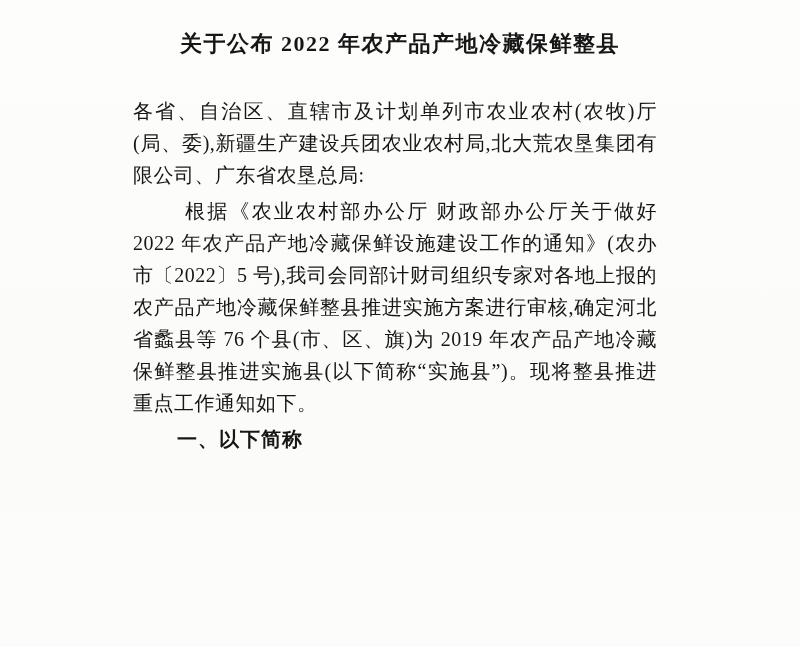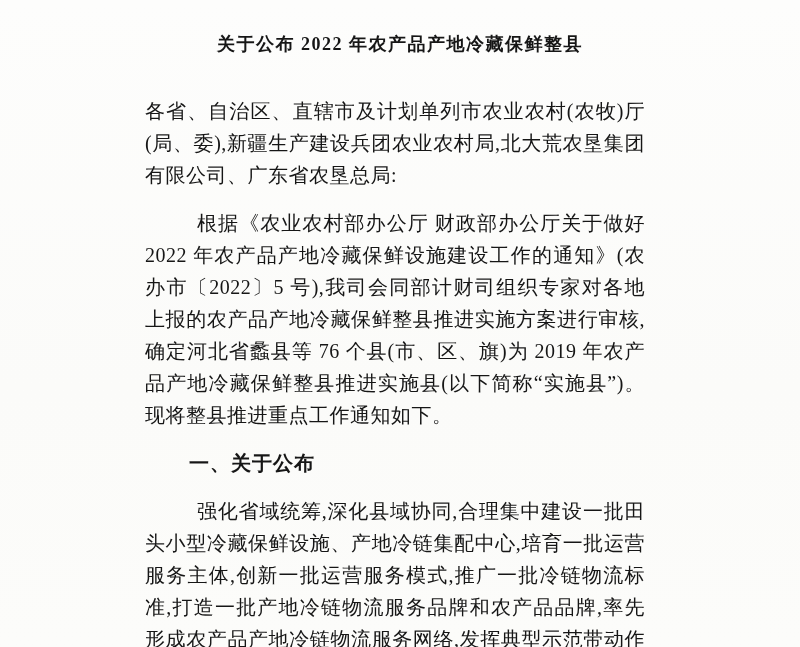--- a/index.html
+++ b/index.html
@@ -11,35 +11,35 @@
     background-image: linear-gradient(180deg, #fdfdfc 0%, #fbfbf9 60%, #fcfcfa 100%);
     color: #161616;
     font-family: "Liberation Serif", "DejaVu Serif", serif;
     overflow: hidden;
     box-sizing: border-box;
   }
   .doc-title {
     margin: 0;
     padding-top: 26px;
     text-align: center;
-    font-size: 18px;
+    font-size: 22px;
     font-weight: 700;
     line-height: 36px;
     letter-spacing: 1.5px;
   }
   .doc-title .title-line { display: block; }
   .content {
     width: 532px;
     margin: 33px 0 0 129px;
     font-size: 20px;
     line-height: 32px;
     text-align: justify;
     letter-spacing: 0.5px;
   }
-  .content p { margin: 16px; }
+  .content p { margin: 4px; }
   .para-indent { text-indent: 2.6em; }
   .section-heading {
     font-family: "Liberation Sans", "DejaVu Sans", sans-serif;
     font-weight: 700;
     font-size: 20px;
     text-indent: 2.2em;
     letter-spacing: 1px;
   }
 </style>
 </head>
@@ -49,18 +49,17 @@
 
   <h1 class="doc-title">
     <span class="title-line">关于公布 2022 年农产品产地冷藏保鲜整县</span>
   </h1>
 
   <div class="content">
     <p>各省、自治区、直辖市及计划单列市农业农村(农牧)厅(局、委),新疆生产建设兵团农业农村局,北大荒农垦集团有限公司、广东省农垦总局:</p>
 
     <p class="para-indent">根据《农业农村部办公厅 财政部办公厅关于做好 2022 年农产品产地冷藏保鲜设施建设工作的通知》(农办市〔2022〕5 号),我司会同部计财司组织专家对各地上报的农产品产地冷藏保鲜整县推进实施方案进行审核,确定河北省蠡县等 76 个县(市、区、旗)为 2019 年农产品产地冷藏保鲜整县推进实施县(以下简称“实施县”)。现将整县推进重点工作通知如下。</p>
 
-    <p class="section-heading">一、关于公布</p>
+    <p class="section-heading">一、以下简称</p>
 
-    <p class="para-indent">强化省域统筹,深化县域协同,合理集中建设一批田头小型冷藏保鲜设施、产地冷链集配中心,培育一批运营服务主体,创新一批运营服务模式,推广一批冷链物流标准,打造一批产地冷链物流服务品牌和农产品品牌,率先形成农产品产地冷链物流服务网络,发挥典型示范带动作用。</p>
   </div>
 
 </div>
 
 </body></html>

